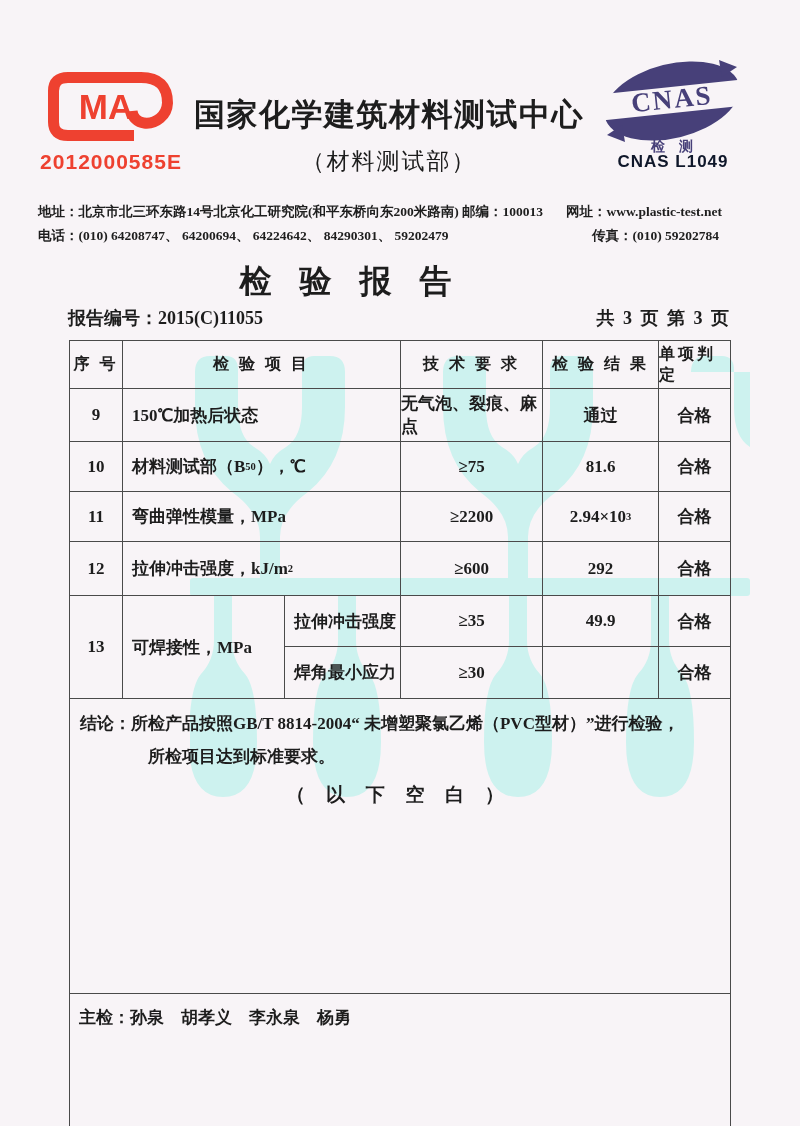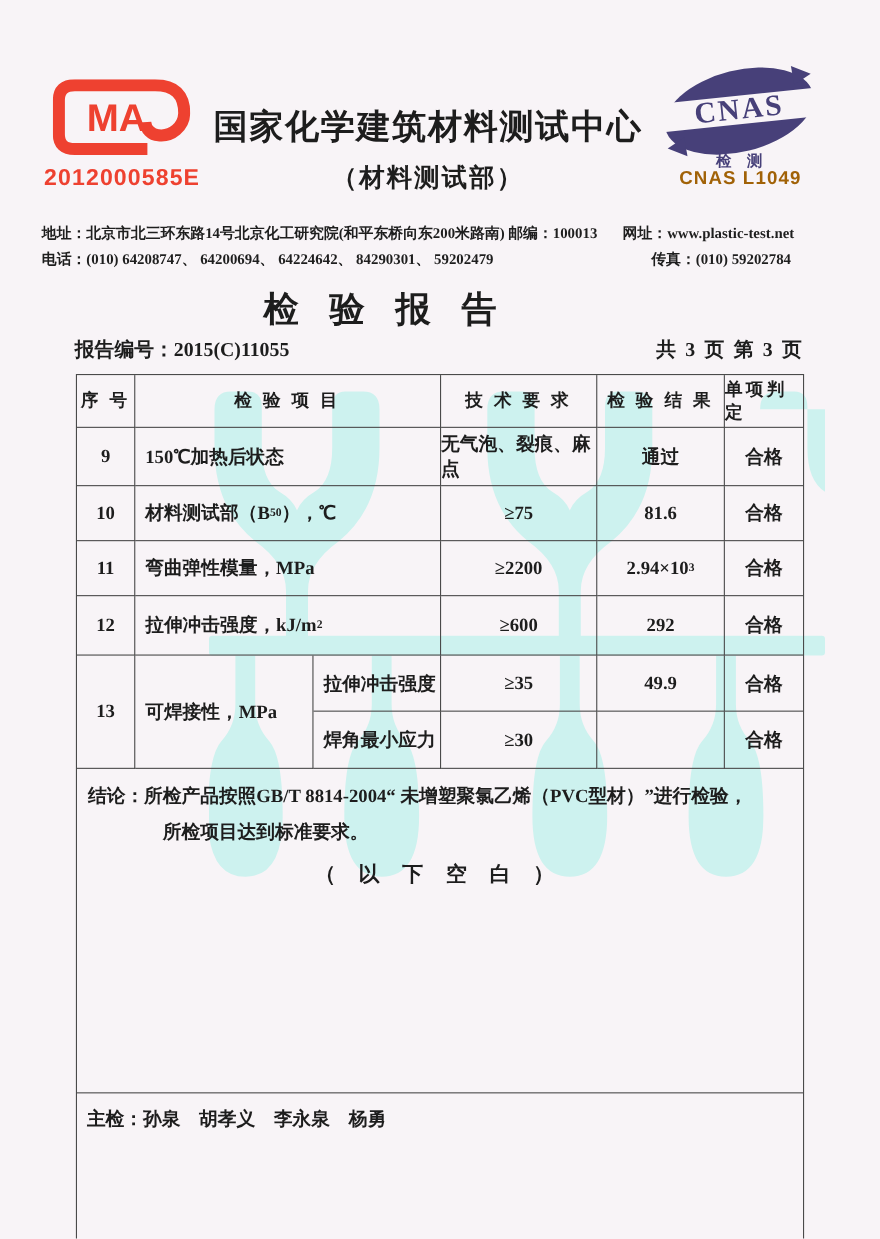--- a/index.html
+++ b/index.html
@@ -14,26 +14,26 @@
   .abs{position:absolute;}
 
   
   .cma-box{left:48px;top:72px;}
   .cma-cert{left:38px;top:150px;width:146px;text-align:center;
     color:#ee4130;font-weight:bold;font-size:21px;letter-spacing:1px;
     font-family:"Liberation Sans","DejaVu Sans",sans-serif;}
   .org-title{left:183px;top:94px;width:412px;text-align:center;
     font-size:31px;font-weight:bold;letter-spacing:1.5px;}
   .org-subtitle{left:183px;top:146px;width:412px;text-align:center;
-    font-size:23px;font-weight:bold;letter-spacing:2px;}
+    font-size:23px;font-weight:normal;letter-spacing:2px;}
   .cnas-box{left:597px;top:58px;}
   .cnas-caption{left:597px;top:138px;width:150px;text-align:center;
     color:#474079;font-size:14px;font-weight:bold;}
   .cnas-cert{left:588px;top:152px;width:170px;text-align:center;
-    color:#a16207;font-size:17px;font-weight:bold;letter-spacing:1px;
+    color:#0f172a;font-size:17px;font-weight:bold;letter-spacing:1px;
     font-family:"Liberation Sans","DejaVu Sans",sans-serif;}
 
   
   .contact{font-size:13.5px;font-weight:700;color:#1e1e1e;white-space:nowrap;}
   .l1{top:203px;} .l2{top:227px;}
   .seg-address{left:38px;} .seg-postcode{left:462px;} .seg-website{left:566px;}
   .seg-phone{left:38px;} .seg-fax{left:592px;}
 
   
   .report-title{left:0;top:260px;width:691px;text-align:center;

